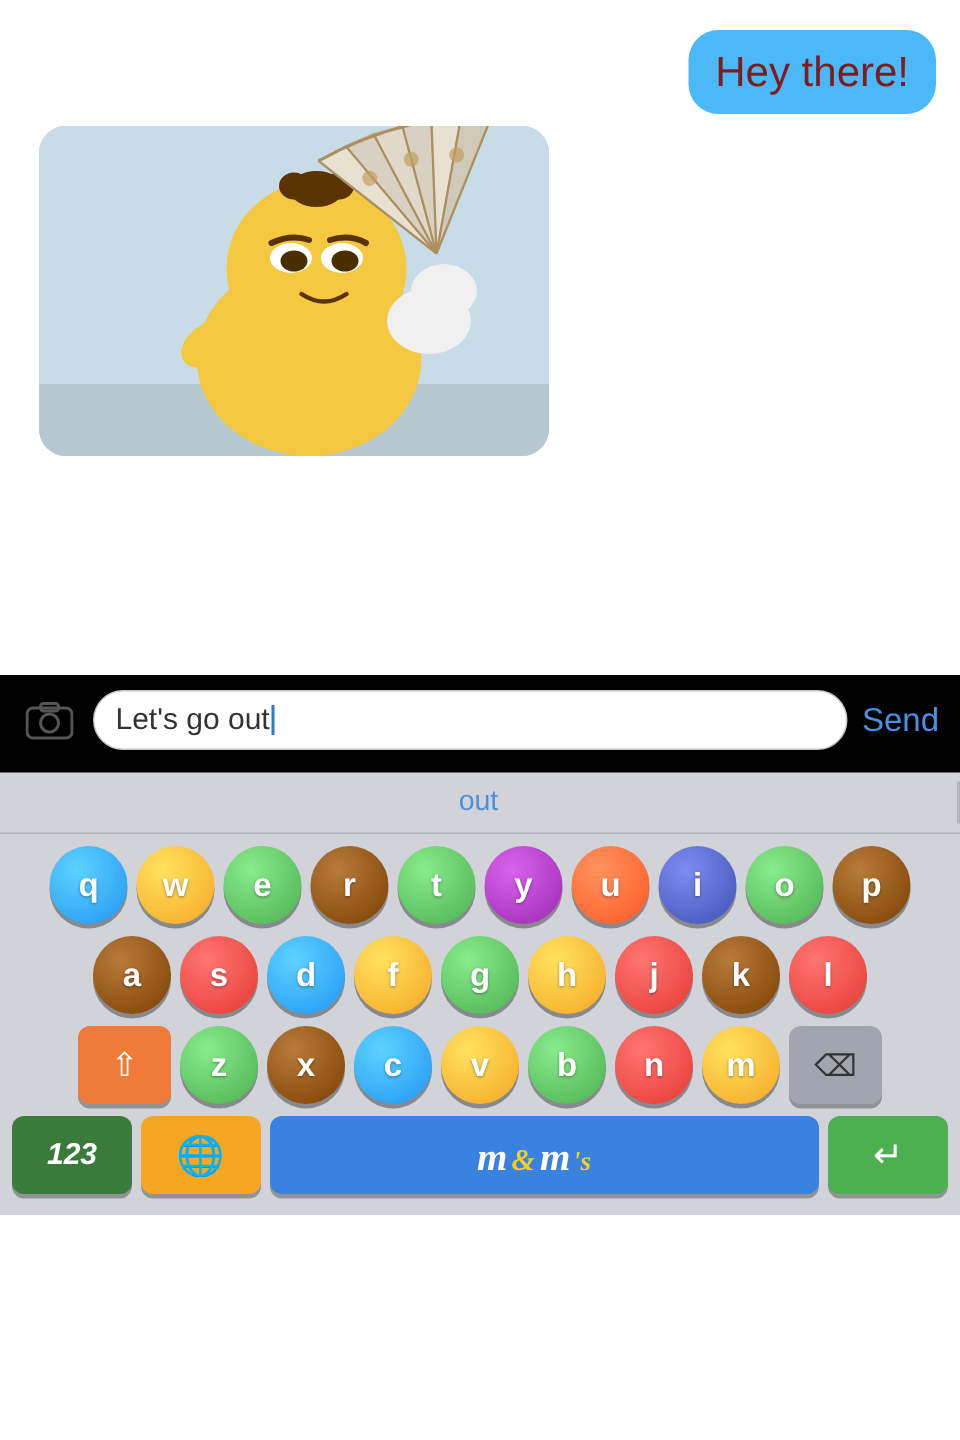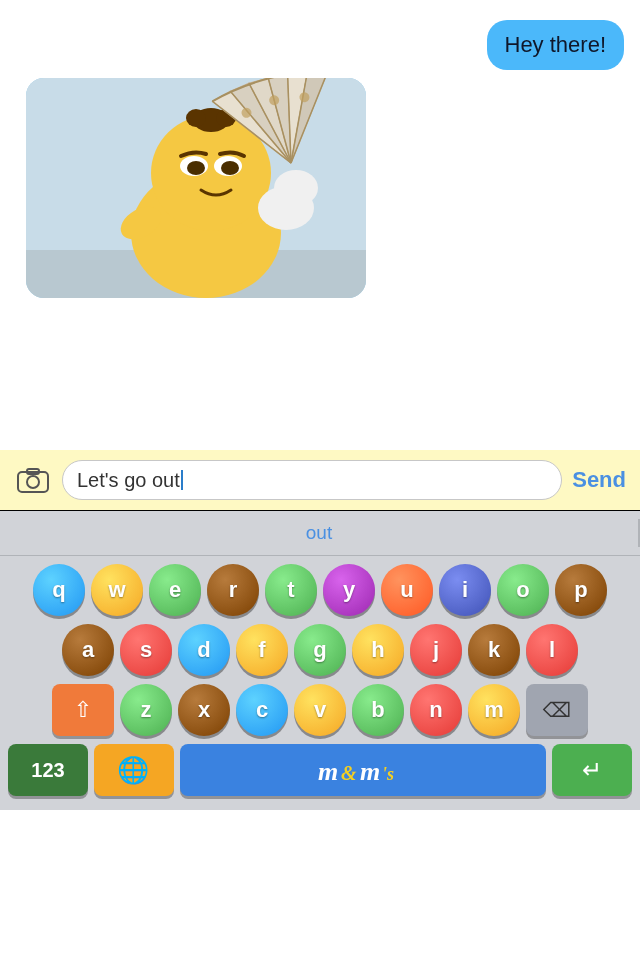--- a/index.html
+++ b/index.html
@@ -18,24 +18,24 @@
       padding: 20px 16px 10px;
       height: 450px;
       display: flex;
       flex-direction: column;
       align-items: flex-end;
       gap: 8px;
     }
 
     .bubble-out {
       background: #4BB8FA;
-      color: #0f172a;
+      color: #7f1d1d;
       border-radius: 20px;
       padding: 12px 18px;
-      font-size: 22px;
+      font-size: 28px;
       max-width: 70%;
       align-self: flex-end;
     }
 
     .bubble-image {
       align-self: flex-start;
       margin-left: 10px;
       border-radius: 18px;
       overflow: hidden;
       width: 340px;
@@ -45,21 +45,21 @@
     }
 
     
     .mm-scene {
       width: 100%;
       height: 100%;
     }
 
     
     #input-bar {
-      background: #fef9c3;
+      background: #000000;
       padding: 10px 14px;
       display: flex;
       align-items: center;
       gap: 10px;
       height: 60px;
     }
 
     .camera-btn {
       width: 38px;
       height: 38px;
@@ -87,32 +87,32 @@
       width: 2px;
       height: 20px;
       background: #2a7dca;
       margin-left: 1px;
       vertical-align: middle;
     }
 
     .send-btn {
       color: #4A90E2;
       font-size: 22px;
-      font-weight: 700;
+      font-weight: 400;
       cursor: pointer;
       flex-shrink: 0;
     }
 
     
     #predictive-bar {
       background: #d1d3d8;
       display: flex;
       align-items: center;
       height: 46px;
-      border-top: 1px solid #000000;
+      border-top: 5px solid #000000;
       border-bottom: 1px solid #b0b3b8;
     }
 
     .pred-item {
       flex: 1;
       text-align: center;
       color: #4A90E2;
       font-size: 19px;
       padding: 10px 0;
       position: relative;
@@ -198,20 +198,21 @@
       border-radius: 8px;
       background: #3a7a3a;
       color: #fff;
       font-size: 20px;
       font-weight: bold;
       display: flex;
       align-items: center;
       justify-content: center;
       cursor: pointer;
       box-shadow: 0 3px 0 rgba(0,0,0,0.3);
+      font-style: italic;
     }
 
     .globe-key {
       width: 80px;
       height: 52px;
       border-radius: 8px;
       background: #f5a623;
       color: #fff;
       font-size: 22px;
       display: flex;

